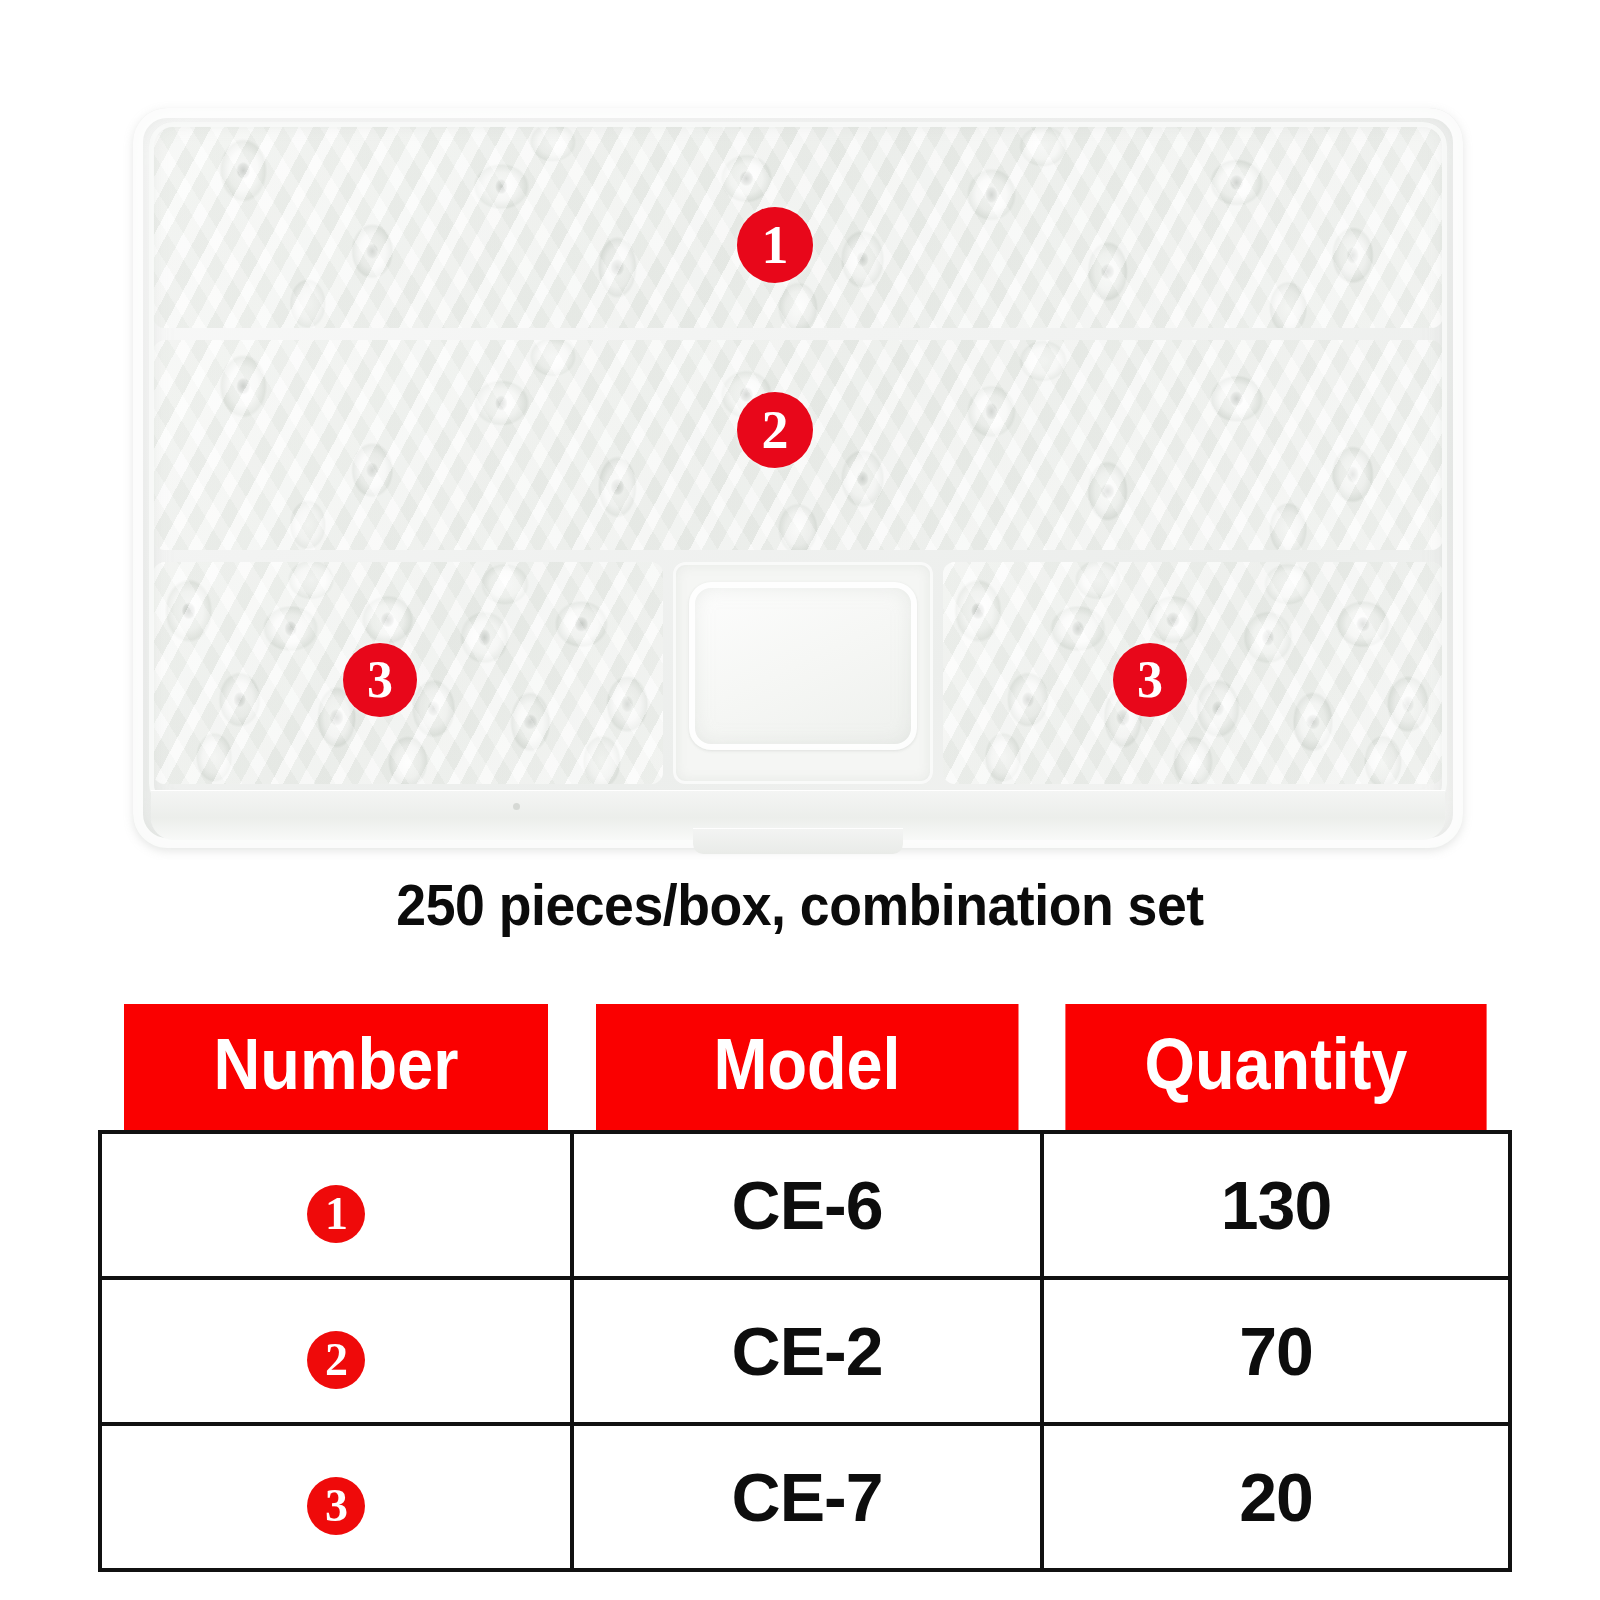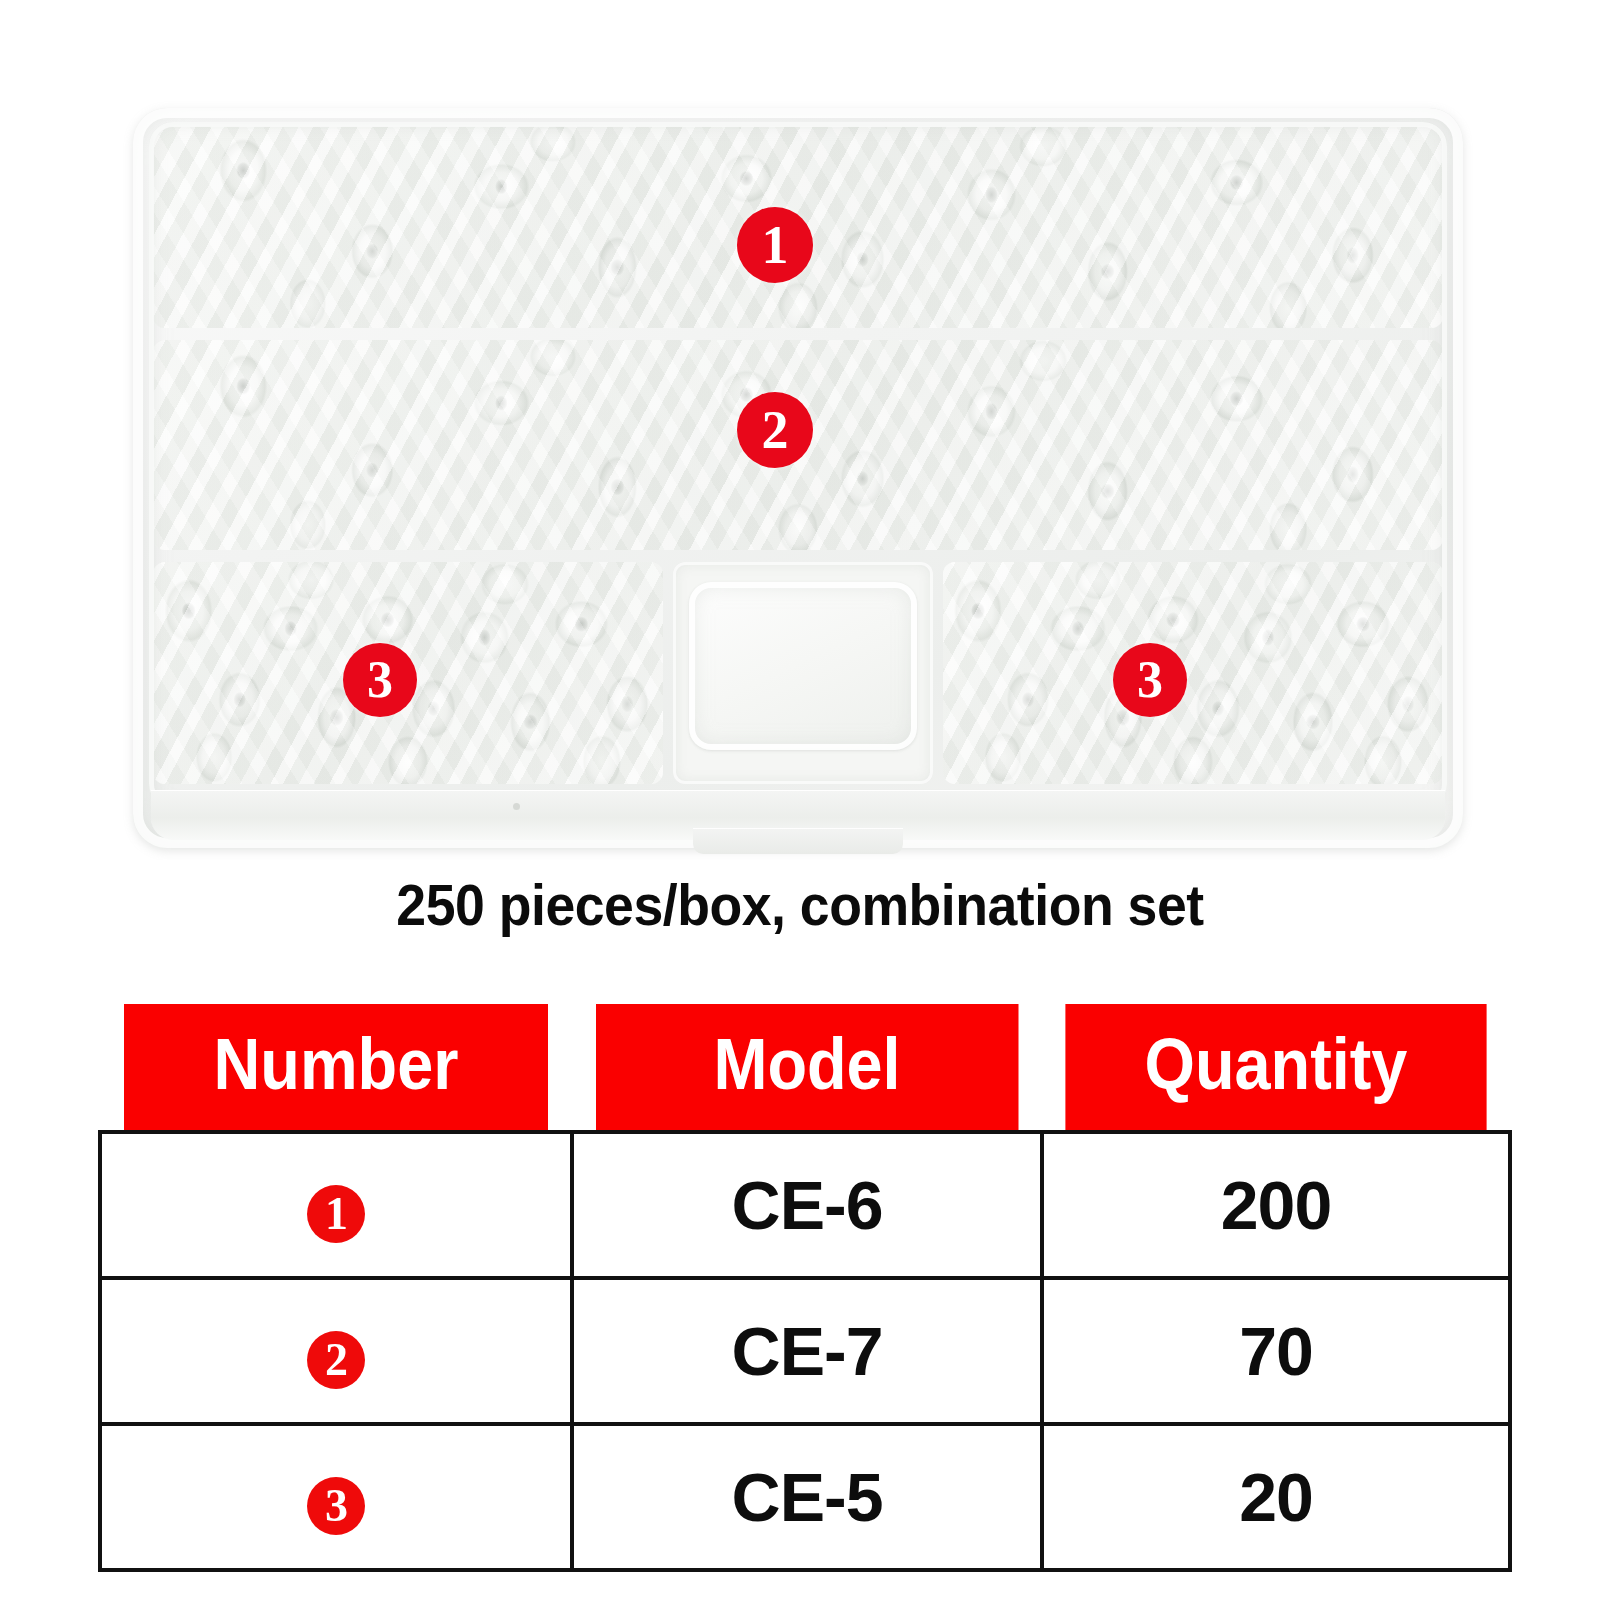--- a/index.html
+++ b/index.html
@@ -309,30 +309,30 @@
       <th>Model</th>
       <th>Quantity</th>
     </tr>
   </thead>
   <tbody>
     <tr>
       <td>
         <span class="cell-badge">1</span>
       </td>
       <td>CE-6</td>
-      <td>200</td>
+      <td>130</td>
     </tr>
     <tr>
       <td>
         <span class="cell-badge">2</span>
       </td>
-      <td>CE-7</td>
+      <td>CE-2</td>
       <td>70</td>
     </tr>
     <tr>
       <td>
         <span class="cell-badge">3</span>
       </td>
-      <td>CE-5</td>
+      <td>CE-7</td>
       <td>20</td>
     </tr>
   </tbody>
 </table>
 
 </body></html>

